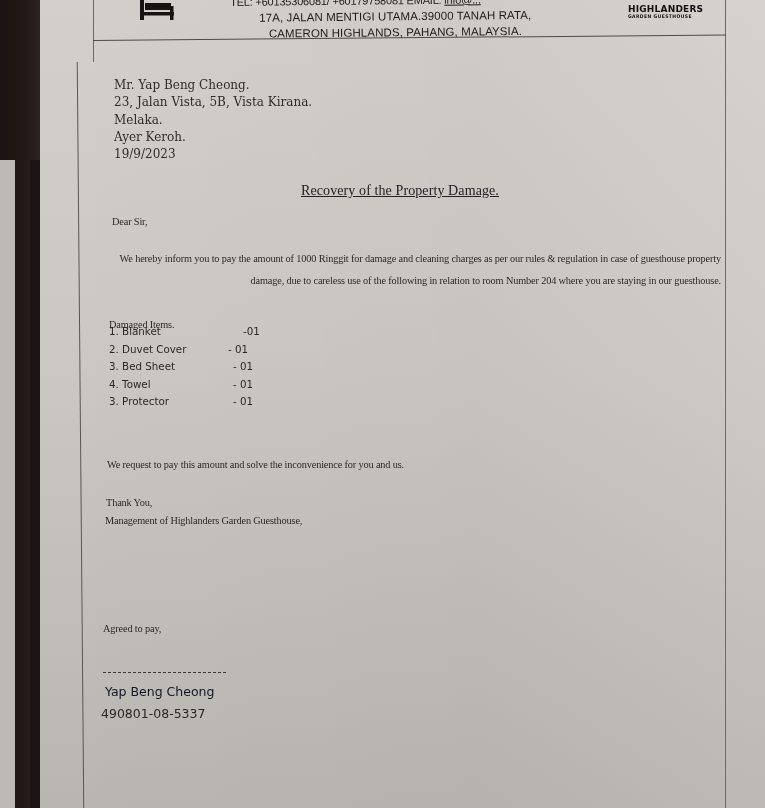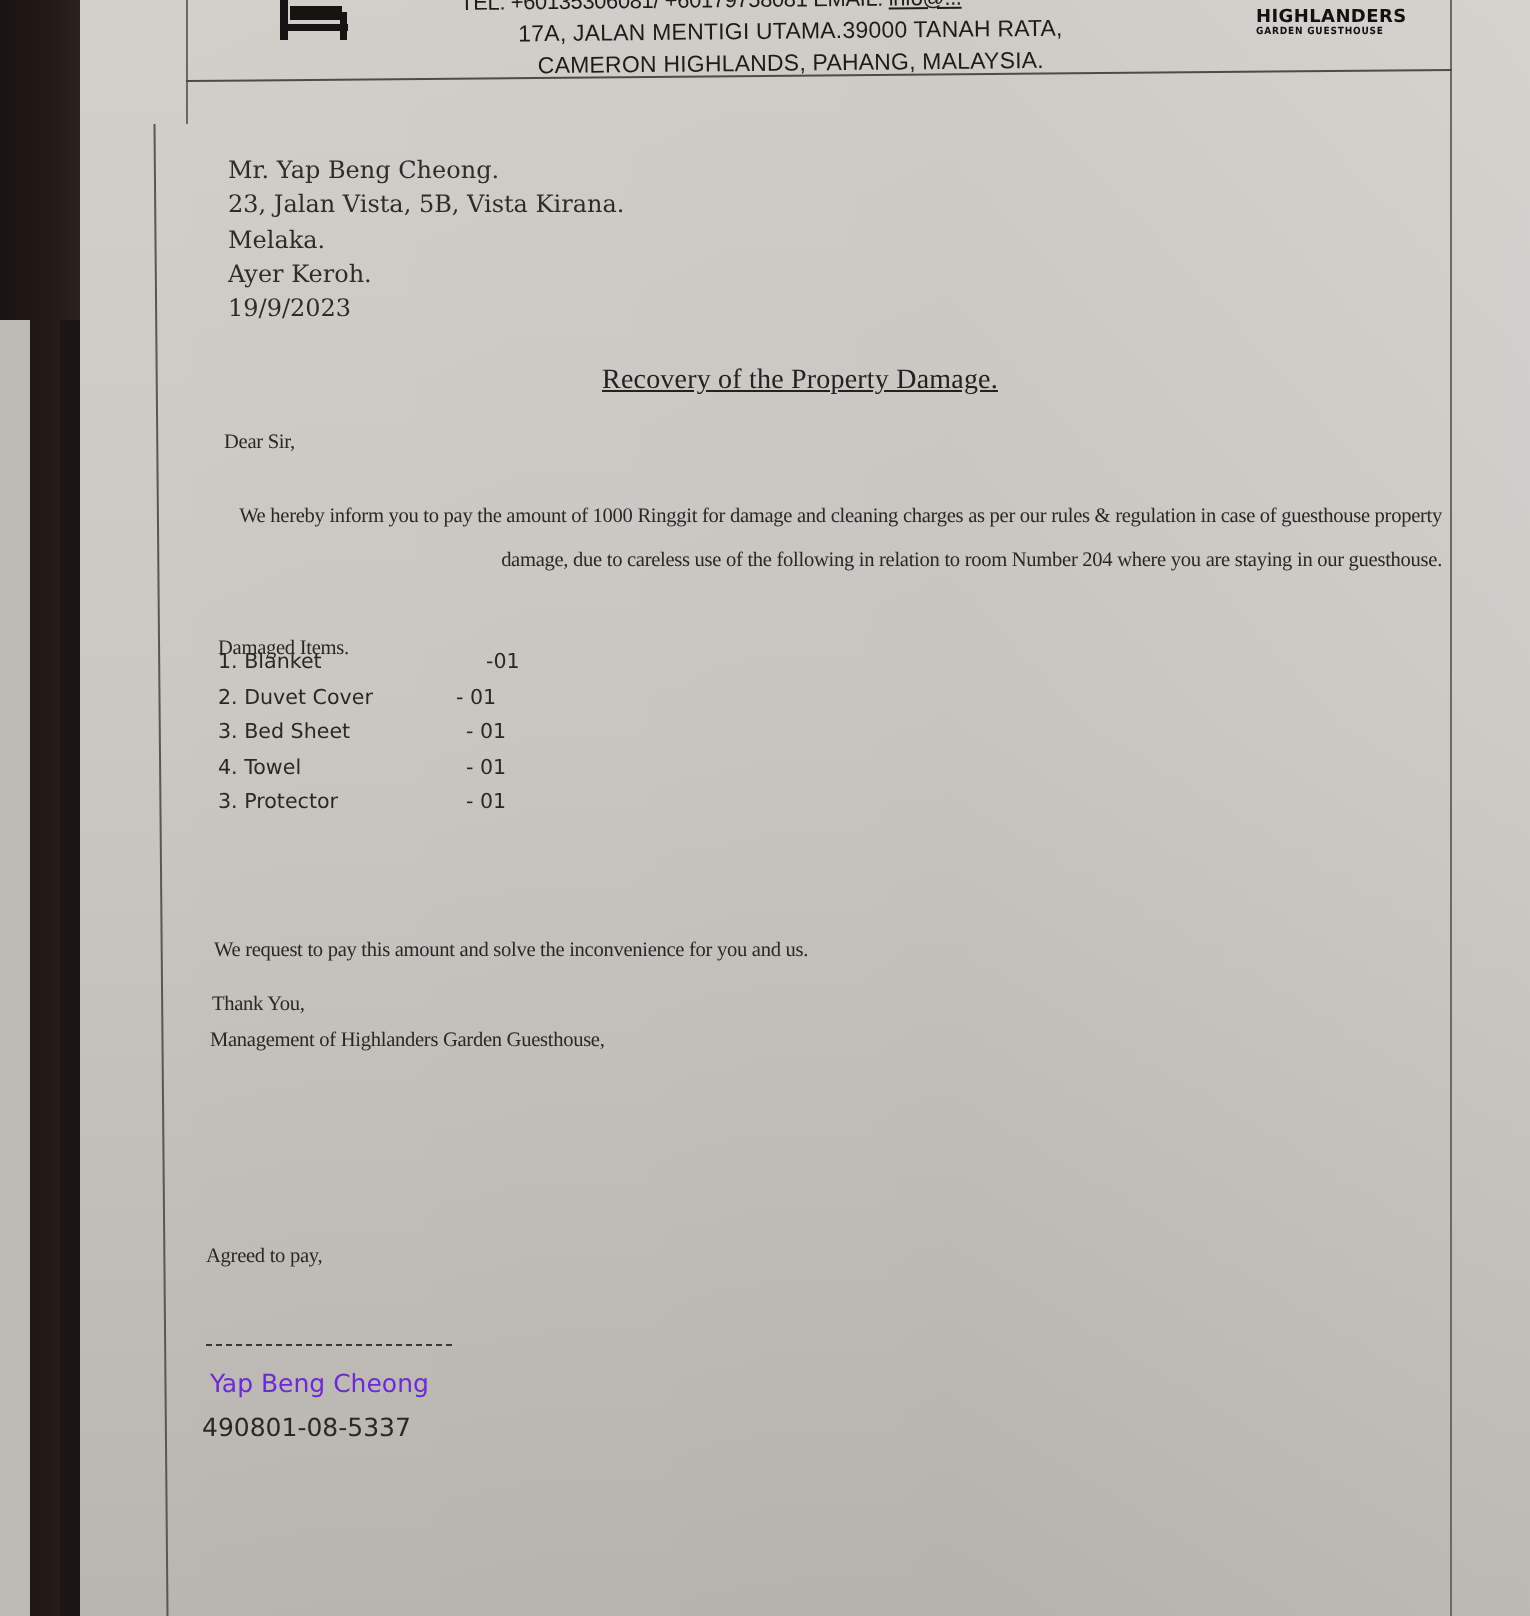--- a/index.html
+++ b/index.html
@@ -179,37 +179,37 @@
       display: flex;
       gap: 44px;
     }
     .items-list .name {
       width: 80px;
       white-space: nowrap;
     }
     .items-list .qty {
       white-space: nowrap;
     }
-    .request { left: 107px; top: 458px; }
+    .request { left: 107px; top: 447px; }
     .thanks { left: 106px; top: 485px; }
     .mgmt { left: 105px; top: 503px; }
 
     .agreed { left: 103px; top: 611px; }
     .sign-line {
       position: absolute;
       left: 103px; top: 672px;
       width: 123px; height: 0;
       border-top: 1px dashed #3a3734;
     }
     .signer-name {
       position: absolute;
       left: 105px; top: 684px;
       font-family: "DejaVu Sans", sans-serif;
       font-size: 12.5px;
-      color: #6d28d9;
+      color: #0f172a;
     }
     .signer-id {
       position: absolute;
       left: 101px; top: 706px;
       font-family: "DejaVu Sans", sans-serif;
       font-size: 12.5px;
       color: #2a2826;
     }
   </style>
 </head>

